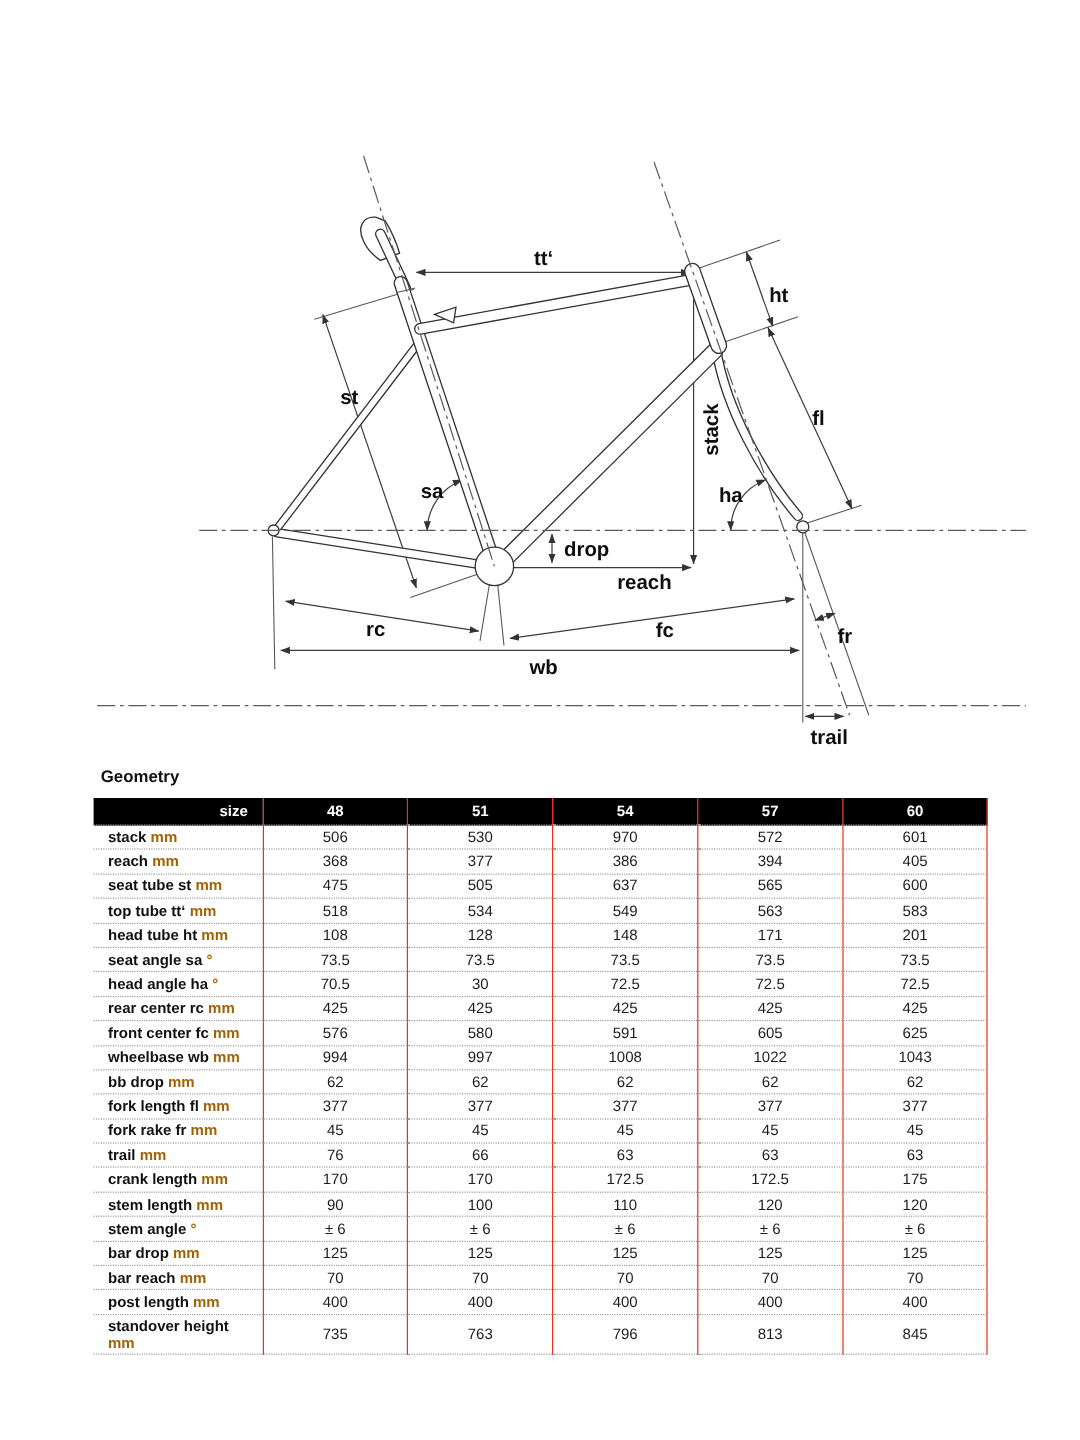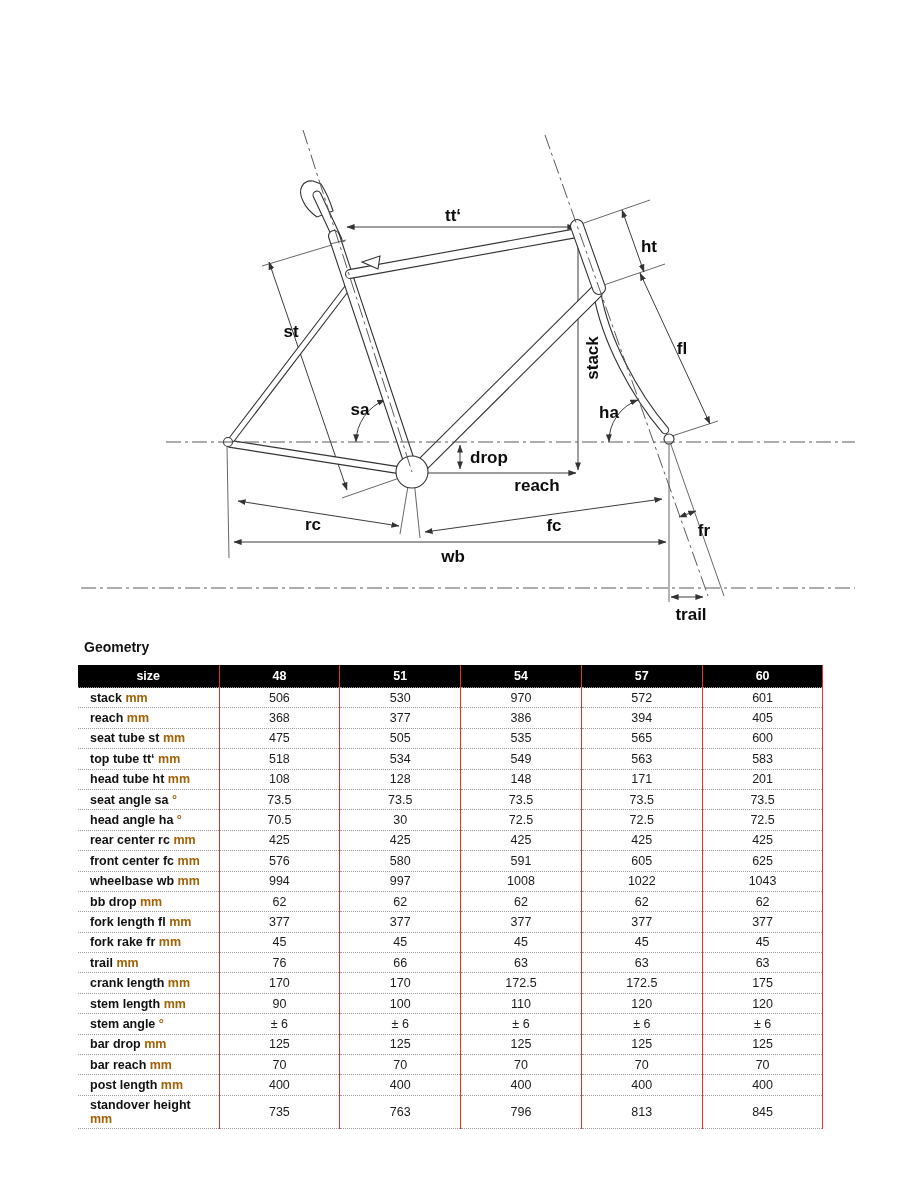--- a/index.html
+++ b/index.html
@@ -16,21 +16,21 @@
   .axis { stroke:#5a5a5a; stroke-width:1; fill:none; stroke-dasharray:15 4 3 4; }
   .tubeO { stroke:#333; fill:none; stroke-linecap:round; stroke-linejoin:round; }
   .tubeI { stroke:#fff; fill:none; stroke-linecap:round; stroke-linejoin:round; }
   .part  { fill:#fff; stroke:#333; stroke-width:1.1; }
   .lblTxt { font-family:"Liberation Sans", sans-serif; font-weight:bold; font-size:17px; fill:#0d0d0d; }
 
   
   .geo-title { margin:4px 12px 10px 84px; font-size:14px; font-weight:bold; color:#111; }
   table.geo { table-layout:fixed; width:745px; margin-left:78px; border-collapse:collapse; font-size:12.5px; }
   table.geo thead th { background:var(--header-bg,#000); color:var(--header-text,#fff); font-weight:bold; text-align:center; padding:4px 12px; height:22px; }
-  table.geo thead th.lbl { text-align:center; }
+  table.geo thead th.lbl { text-align:right; }
   table.geo td { height:20.4px; padding:2px 12px; color:#1c1c1c; border-top:1px dotted #9c9c9c; }
   table.geo tbody tr:last-child td { border-bottom:1px dotted #9c9c9c; }
   table.geo td.lbl b { font-weight:bold; color:#111; }
   table.geo td.lbl .unit { font-weight:bold; color:#a16207; }
   table.geo .val { text-align:center; border-left:1px solid var(--divider-red,#e63020); }
   table.geo .val:last-child { border-right:1px solid var(--divider-red,#e63020); }
 </style>
 </head>
 <body>
 
@@ -160,21 +160,21 @@
           <td class="val">368</td>
           <td class="val">377</td>
           <td class="val">386</td>
           <td class="val">394</td>
           <td class="val">405</td>
         </tr>
         <tr>
           <td class="lbl"><b>seat tube st</b><span class="unit"> mm</span></td>
           <td class="val">475</td>
           <td class="val">505</td>
-          <td class="val">535</td>
+          <td class="val">637</td>
           <td class="val">565</td>
           <td class="val">600</td>
         </tr>
         <tr>
           <td class="lbl"><b>top tube tt‘</b><span class="unit"> mm</span></td>
           <td class="val">518</td>
           <td class="val">534</td>
           <td class="val">549</td>
           <td class="val">563</td>
           <td class="val">583</td>

